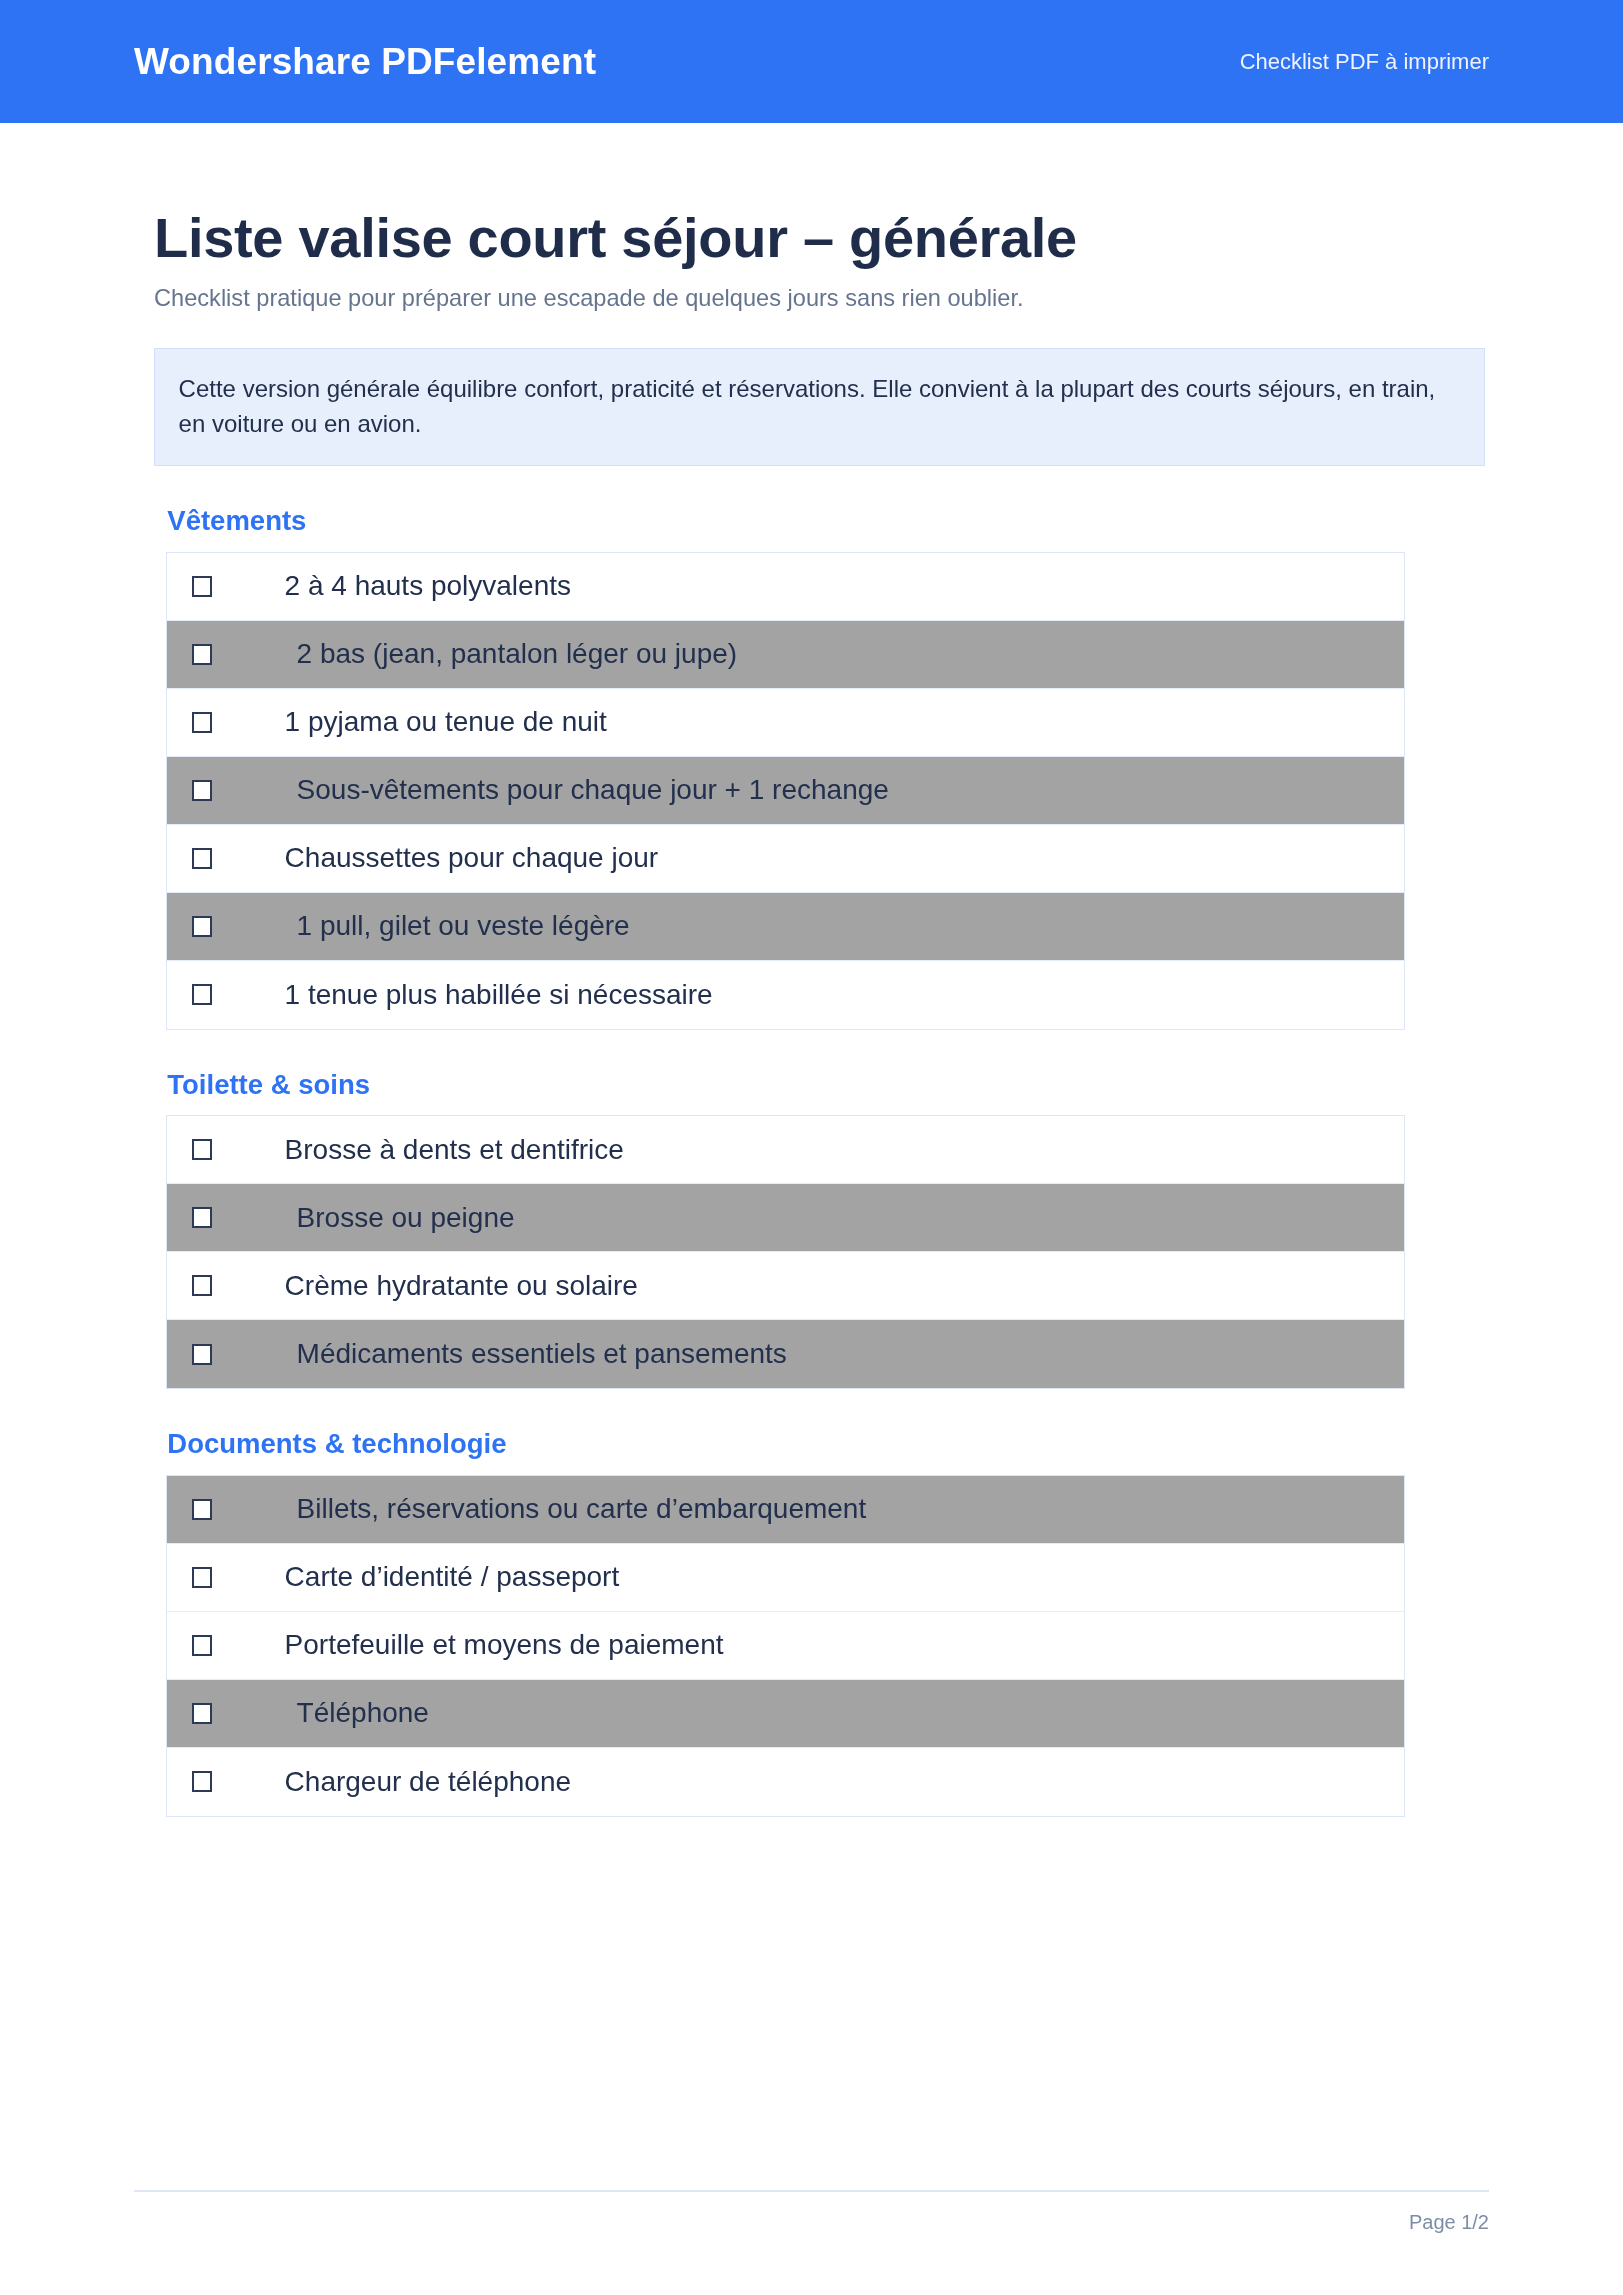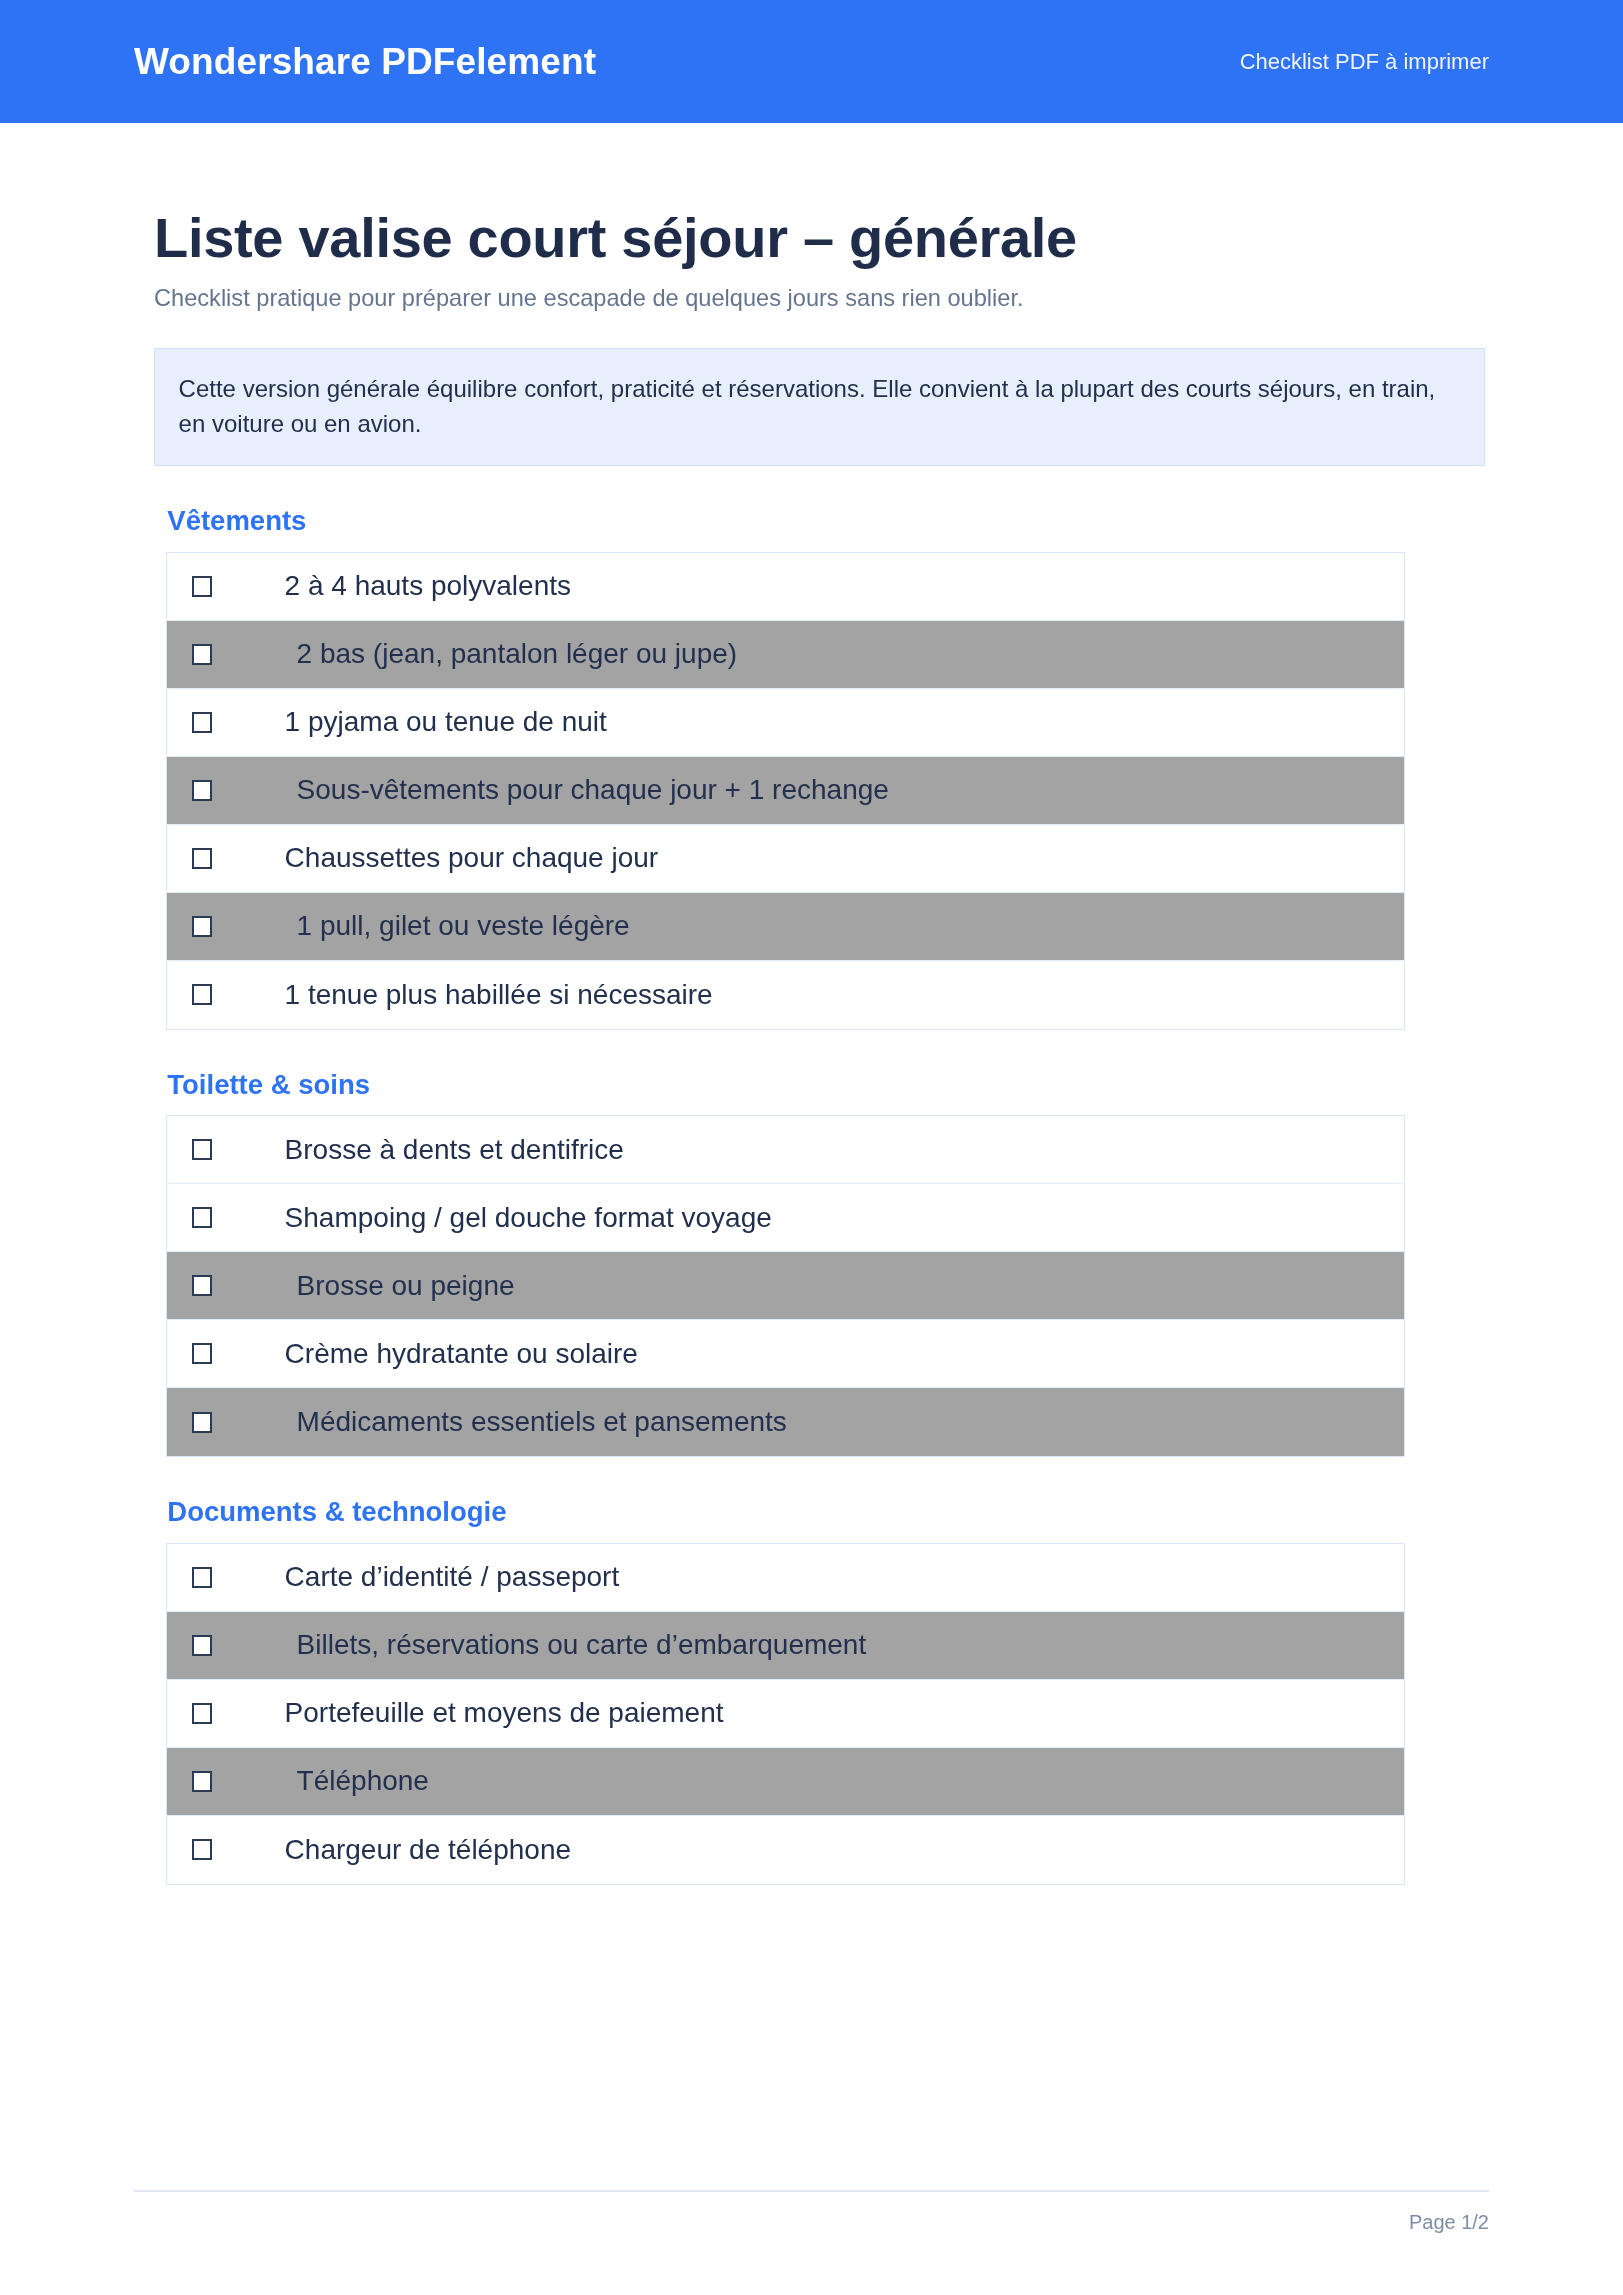--- a/index.html
+++ b/index.html
@@ -210,48 +210,44 @@
             </div>
           </div>
         </div>
         <div class="section">
           <div class="section-title">Toilette &amp; soins</div>
           <div class="check-list">
             <div class="check-row">
               <span class="checkbox"></span>
               <span class="check-label">Brosse à dents et dentifrice</span>
             </div>
-            <div class="check-row">
-              <span class="checkbox"></span>
-              <span class="check-label">Shampoing / gel douche format voyage</span>
-            </div>
             <div class="check-row alt">
               <span class="checkbox"></span>
               <span class="check-label">Brosse ou peigne</span>
             </div>
             <div class="check-row">
               <span class="checkbox"></span>
               <span class="check-label">Crème hydratante ou solaire</span>
             </div>
             <div class="check-row alt">
               <span class="checkbox"></span>
               <span class="check-label">Médicaments essentiels et pansements</span>
             </div>
           </div>
         </div>
         <div class="section">
           <div class="section-title">Documents &amp; technologie</div>
           <div class="check-list">
+            <div class="check-row alt">
+              <span class="checkbox"></span>
+              <span class="check-label">Billets, réservations ou carte d’embarquement</span>
+            </div>
             <div class="check-row">
               <span class="checkbox"></span>
               <span class="check-label">Carte d’identité / passeport</span>
-            </div>
-            <div class="check-row alt">
-              <span class="checkbox"></span>
-              <span class="check-label">Billets, réservations ou carte d’embarquement</span>
             </div>
             <div class="check-row">
               <span class="checkbox"></span>
               <span class="check-label">Portefeuille et moyens de paiement</span>
             </div>
             <div class="check-row alt">
               <span class="checkbox"></span>
               <span class="check-label">Téléphone</span>
             </div>
             <div class="check-row">

